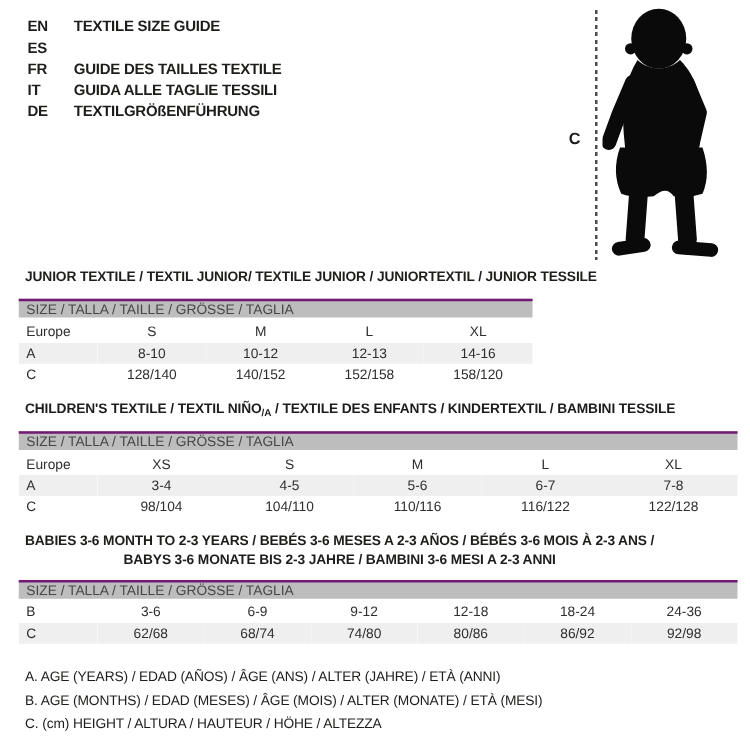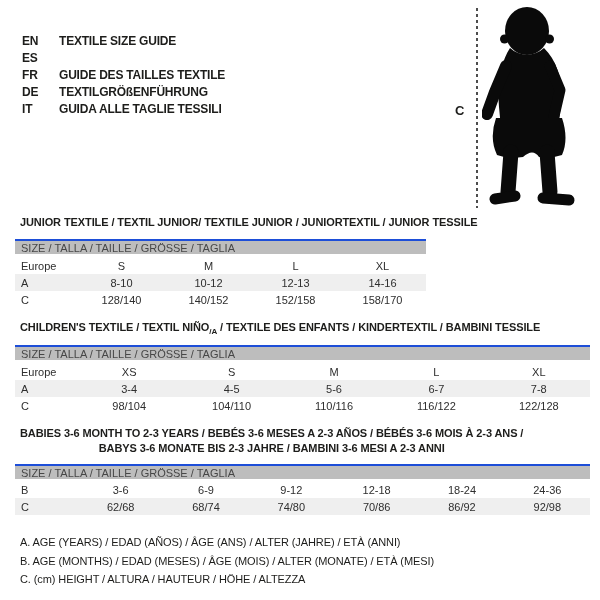--- a/index.html
+++ b/index.html
@@ -1,36 +1,36 @@
 <!DOCTYPE html>
 <html><head>
 <meta charset="utf-8">
 <style>
   html,body{margin:0;padding:0;background:#fff;}
   #canvas{
     position:relative;width:600px;height:600px;background:#ffffff;overflow:hidden;
     font-family:"Liberation Sans",sans-serif;color:#1d1d1b;
   }
   
-  .lang-list{position:absolute;left:22px;top:13px;margin-top:20px;}
+  .lang-list{position:absolute;left:22px;top:13px;}
   .lang-row{display:flex;height:17px;line-height:17px;font-size:12px;font-weight:bold;letter-spacing:-0.2px;}
   .lang-code{width:37px;}
   
   .figure-wrap{position:absolute;left:0;top:0;width:600px;height:215px;}
   .silhouette{position:absolute;left:482px;top:2px;width:113px;height:211px;}
   .dotted-line{
     position:absolute;left:476px;top:8px;width:2px;height:200px;
     background:repeating-linear-gradient(to bottom,#4d4d4d 0 3px,transparent 3px 6px);
   }
   .c-label{position:absolute;left:455px;top:103px;font-size:13px;font-weight:bold;}
   
   .tbl-title{position:absolute;left:20px;font-size:11px;font-weight:bold;letter-spacing:-0.1px;line-height:15px;white-space:nowrap;text-align:center;}
   .tbl-title sub{font-size:8px;}
   .size-bar{
-    position:absolute;left:15px;height:15px;background:#bdbdbd;border-top:2px solid #1d4ed8;
+    position:absolute;left:15px;height:15px;background:#bdbdbd;border-top:2px solid #701a75;
     font-size:11px;color:#474747;line-height:15px;padding-left:6px;box-sizing:border-box;white-space:nowrap;
   }
   table.size-table{
     position:absolute;left:15px;border-collapse:collapse;table-layout:fixed;
     font-size:11px;color:#2e2e2e;
   }
   table.size-table td{height:17px;text-align:center;padding:0;overflow:hidden;white-space:nowrap;margin-top:16px;}
   table.size-table td:first-child{width:57px;text-align:left;padding-left:6px;}
   table.size-table tr:nth-child(2) td{background:#efefef;}
   
@@ -52,26 +52,26 @@
         <span>TEXTILE SIZE GUIDE</span>
       </div>
       <div class="lang-row">
         <span class="lang-code">ES</span>
       </div>
       <div class="lang-row">
         <span class="lang-code">FR</span>
         <span>GUIDE DES TAILLES TEXTILE</span>
       </div>
       <div class="lang-row">
+        <span class="lang-code">IT</span>
+        <span>GUIDA ALLE TAGLIE TESSILI</span>
+      </div>
+      <div class="lang-row">
         <span class="lang-code">DE</span>
         <span>TEXTILGRÖßENFÜHRUNG</span>
-      </div>
-      <div class="lang-row">
-        <span class="lang-code">IT</span>
-        <span>GUIDA ALLE TAGLIE TESSILI</span>
       </div>
     </div>
 
   <div class="figure-wrap">
     <div class="dotted-line"></div>
     <div class="c-label">C</div>
     <svg class="silhouette" viewBox="0 0 113 211" xmlns="http://www.w3.org/2000/svg">
       <g fill="#0a0a0a" stroke="none">
 
         <ellipse cx="45" cy="29" rx="22" ry="24"></ellipse>
@@ -112,21 +112,21 @@
           <td>8-10</td>
           <td>10-12</td>
           <td>12-13</td>
           <td>14-16</td>
         </tr>
         <tr>
           <td>C</td>
           <td>128/140</td>
           <td>140/152</td>
           <td>152/158</td>
-          <td>158/170</td>
+          <td>158/120</td>
         </tr>
       </tbody>
     </table>
 
   <div class="tbl-title t1-title">
       <div><span>CHILDREN'S TEXTILE / TEXTIL NIÑO</span><sub>/A</sub><span> / TEXTILE DES ENFANTS / KINDERTEXTIL / BAMBINI TESSILE</span></div>
     </div>
   <div class="size-bar t1-bar">SIZE / TALLA / TAILLE / GRÖSSE / TAGLIA</div>
   <table class="size-table t1-table">
       <tbody>
@@ -171,21 +171,21 @@
           <td>9-12</td>
           <td>12-18</td>
           <td>18-24</td>
           <td>24-36</td>
         </tr>
         <tr>
           <td>C</td>
           <td>62/68</td>
           <td>68/74</td>
           <td>74/80</td>
-          <td>70/86</td>
+          <td>80/86</td>
           <td>86/92</td>
           <td>92/98</td>
         </tr>
       </tbody>
     </table>
 
   <div class="legend">
       <div class="legend-line">A. AGE (YEARS) / EDAD (AÑOS) / ÂGE (ANS) / ALTER (JAHRE) / ETÀ (ANNI)</div>
       <div class="legend-line">B. AGE (MONTHS) / EDAD (MESES) / ÂGE (MOIS) / ALTER (MONATE) / ETÀ (MESI)</div>
       <div class="legend-line">C. (cm) HEIGHT / ALTURA / HAUTEUR / HÖHE / ALTEZZA</div>

